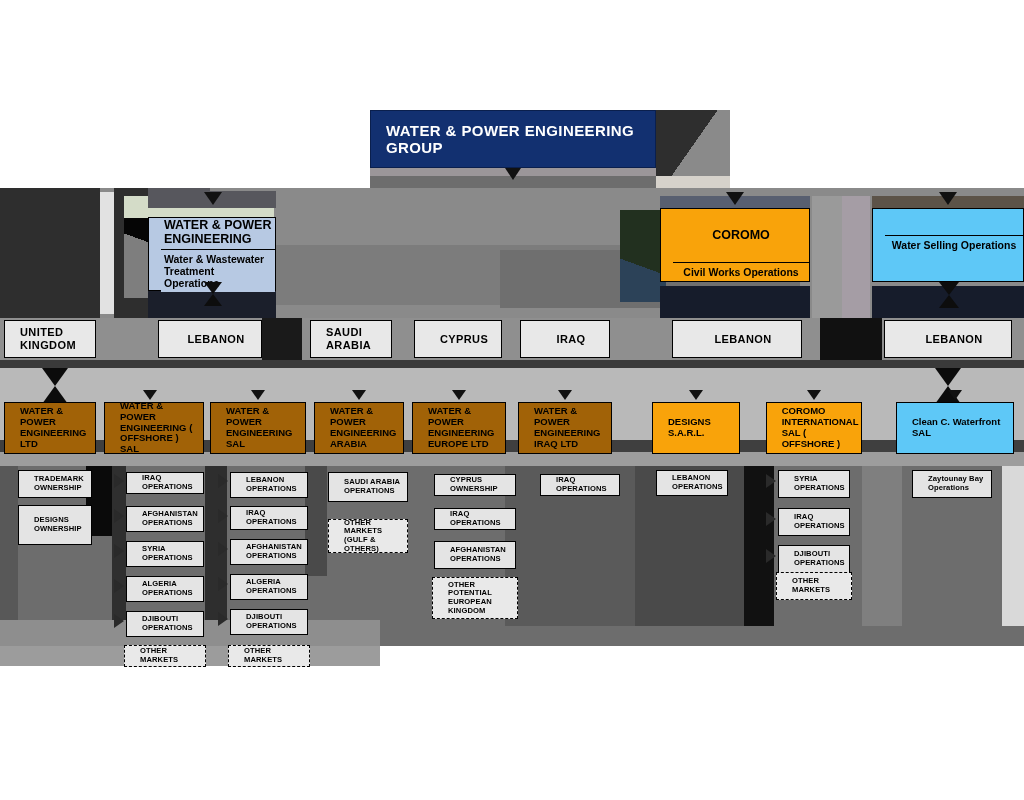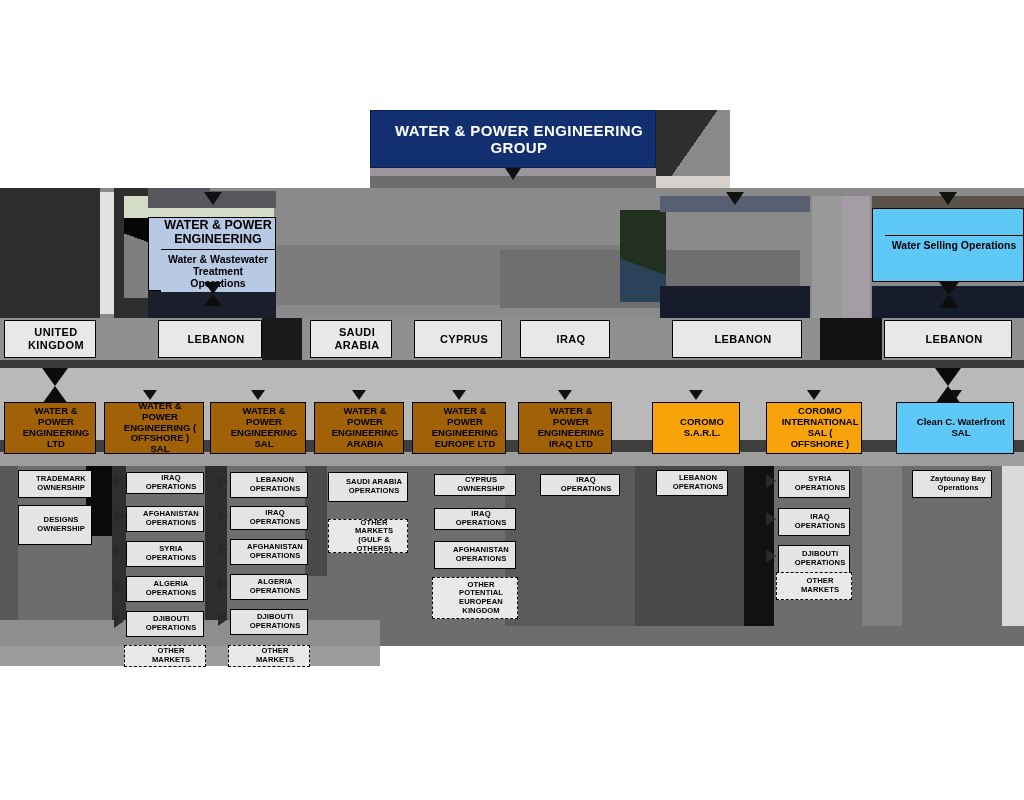--- a/index.html
+++ b/index.html
@@ -5,21 +5,21 @@
   html,body{margin:0;padding:0;background:#ffffff;}
   body{font-family:"Liberation Sans", sans-serif;}
   #stage{position:relative;width:1024px;height:800px;background:#ffffff;overflow:hidden;}
 
   
   .band{position:absolute;}
 
   
   .box{position:absolute;box-sizing:border-box;border:1px solid #000;
        display:flex;flex-direction:column;align-items:stretch;justify-content:center;
-       text-align:center;color:#000;padding-left:12px;}
+       text-align:left;color:#000;padding-left:12px;}
   .box .t{display:flex;align-items:center;justify-content:center;flex:1;
           padding:2px 3px;line-height:1.15;}
   .box .sub{border-top:1px solid #000;display:flex;align-items:center;
             justify-content:center;padding:3px 3px;line-height:1.15;}
 
   .root{background:#123070;color:#ffffff;font-weight:bold;font-size:15px;
         letter-spacing:.4px;border:1px solid #0a1f4d;}
 
   .div-blue{background:#b7c9e3;font-weight:bold;font-size:12.5px;margin-top:9px;}
   .div-blue .sub{font-size:10.5px;font-weight:bold;background:#b7c9e3;}
@@ -104,20 +104,24 @@
   <div class="arrow" style="left:505px;top:168px;border-left:8px solid transparent;border-right:8px solid transparent;border-top:12px solid #111;"></div>
 
   <div class="connector" style="left:210px;top:188px;width:680px;height:3px;background:#8a8a8a;"></div>
 
   <div class="box div-blue" style="left:148px;top:208px;width:128px;height:74px;">
     <span class="t">WATER &amp; POWER ENGINEERING</span>
     <span class="sub">Water &amp; Wastewater Treatment Operations</span>
   </div>
   <div class="arrow" style="left:204px;top:192px;border-left:9px solid transparent;border-right:9px solid transparent;border-top:13px solid #111;"></div>
 
+  <div class="box div-orange" style="left:660px;top:208px;width:150px;height:74px;">
+    <span class="t">COROMO</span>
+    <span class="sub">Civil Works Operations</span>
+  </div>
   <div class="arrow" style="left:726px;top:192px;border-left:9px solid transparent;border-right:9px solid transparent;border-top:13px solid #111;"></div>
 
   <div class="box div-cyan" style="left:872px;top:208px;width:152px;height:74px;">
     <span class="sub">Water Selling Operations</span>
   </div>
   <div class="arrow" style="left:939px;top:192px;border-left:9px solid transparent;border-right:9px solid transparent;border-top:13px solid #111;"></div>
 
   <div class="arrow" style="left:204px;top:282px;width:0;height:0;border-left:9px solid transparent;border-right:9px solid transparent;border-top:12px solid #0d0d0d;"></div>
   <div class="arrow" style="left:204px;top:294px;width:0;height:0;border-left:9px solid transparent;border-right:9px solid transparent;border-bottom:12px solid #0d0d0d;"></div>
   <div class="arrow" style="left:939px;top:282px;width:0;height:0;border-left:10px solid transparent;border-right:10px solid transparent;border-top:13px solid #0d0d0d;"></div>
@@ -162,21 +166,21 @@
   <div class="box co-blue" style="left:210px;top:402px;width:96px;height:52px;">
     <span class="t">WATER &amp; POWER ENGINEERING SAL</span>
   </div>
   <div class="box co-blue" style="left:412px;top:402px;width:94px;height:52px;">
     <span class="t">WATER &amp; POWER ENGINEERING EUROPE LTD</span>
   </div>
   <div class="box co-blue" style="left:518px;top:402px;width:94px;height:52px;">
     <span class="t">WATER &amp; POWER ENGINEERING IRAQ LTD</span>
   </div>
   <div class="box co-orange" style="left:652px;top:402px;width:88px;height:52px;">
-    <span class="t">COROMO S.A.R.L.</span>
+    <span class="t">DESIGNS S.A.R.L.</span>
   </div>
   <div class="box co-orange" style="left:766px;top:402px;width:96px;height:52px;">
     <span class="t">COROMO INTERNATIONAL SAL ( OFFSHORE )</span>
   </div>
   <div class="box co-cyan" style="left:896px;top:402px;width:118px;height:52px;">
     <span class="t">Clean C. Waterfront SAL</span>
   </div>
 
   <div class="arrow" style="left:143px;top:390px;border-left:7px solid transparent;border-right:7px solid transparent;border-top:10px solid #111;"></div>
   <div class="arrow" style="left:251px;top:390px;border-left:7px solid transparent;border-right:7px solid transparent;border-top:10px solid #111;"></div>

